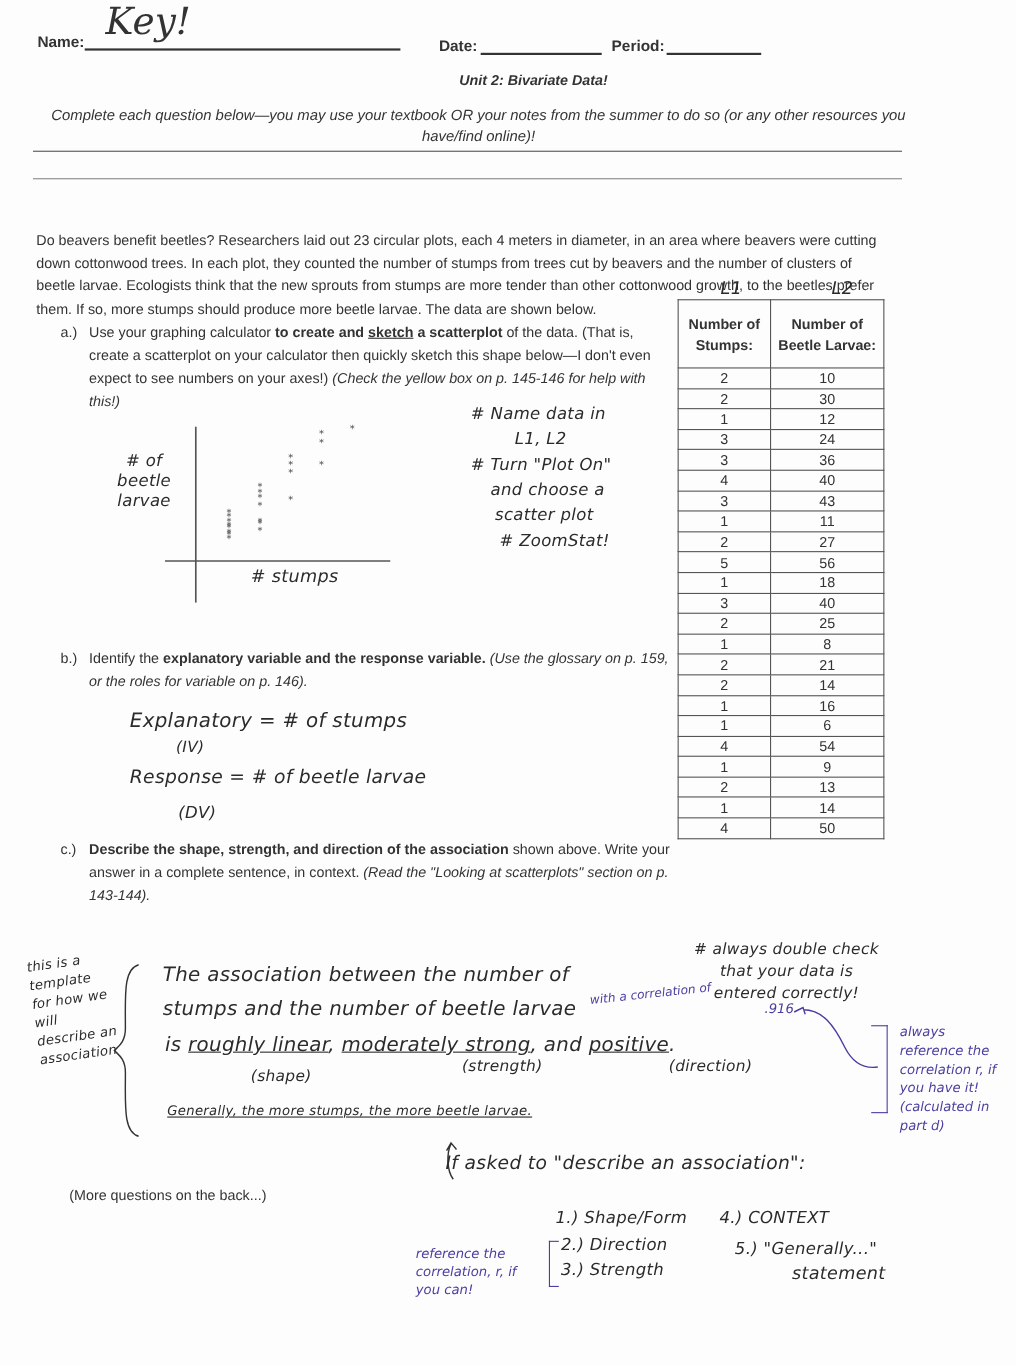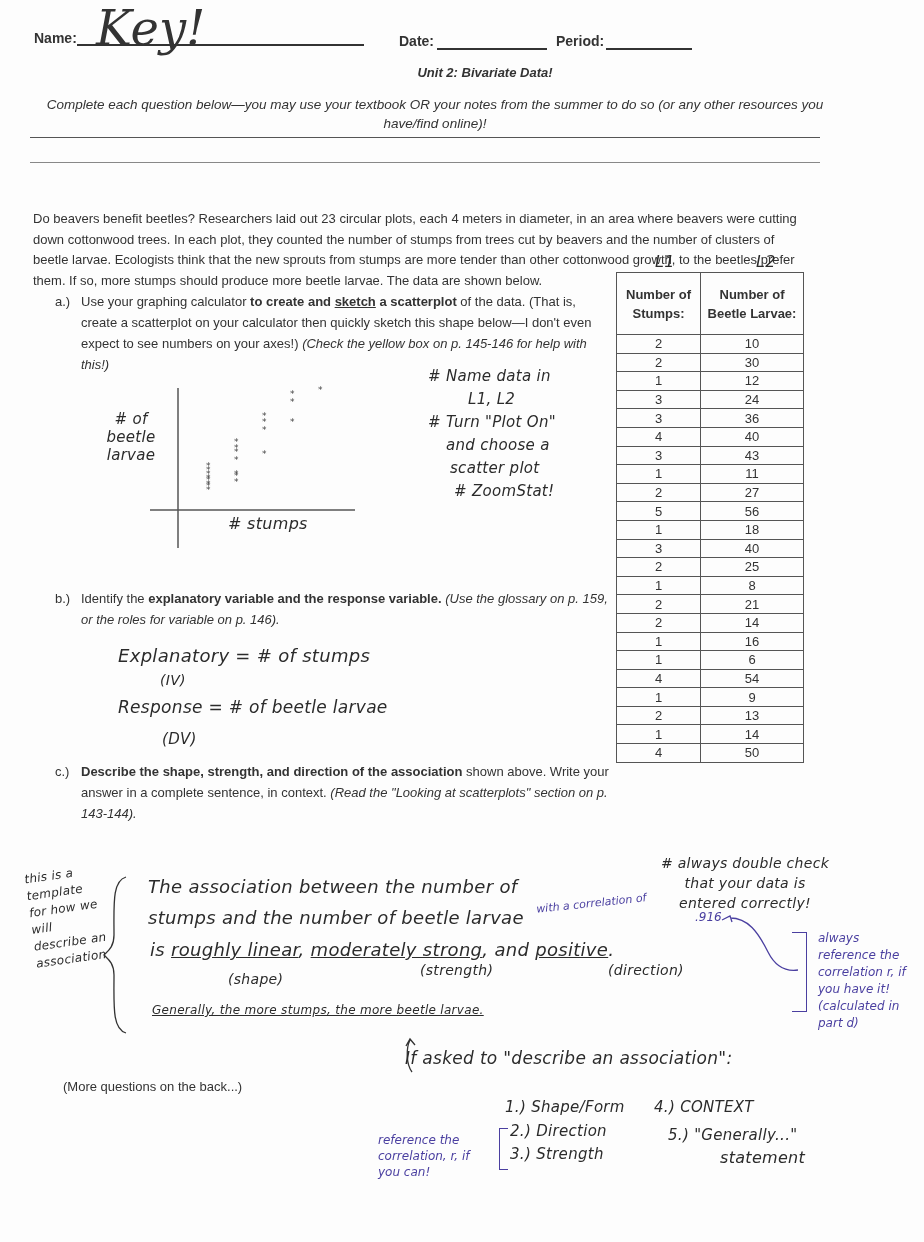--- a/index.html
+++ b/index.html
@@ -10,21 +10,21 @@
   .hand { font-family: "DejaVu Sans", sans-serif; color: #2b2b2b; font-style: italic; letter-spacing: 0.3px; }
   .ink { color: #4a3fa0; font-family: "DejaVu Sans", sans-serif; font-style: italic; }
   .bold { font-weight: bold; }
   .ital { font-style: italic; }
   .uline { text-decoration: underline; }
   .rule { position: absolute; height: 1px; background: #555; }
 
   
   #name-label { left: 34px; top: 30px; font-size: 14px; font-weight: bold; }
   #name-line { left: 77px; top: 44px; width: 287px; height: 1.5px; background:#333; }
-  #name-sig { left: 96px; top: 0px; font-size: 48px; color:#333; font-family: "DejaVu Serif", serif; font-style: italic; }
+  #name-sig { left: 96px; top: 0px; font-size: 34px; color:#333; font-family: "DejaVu Serif", serif; font-style: italic; }
   #date-label { left: 399px; top: 33px; font-size: 14px; font-weight: bold; }
   #date-line { left: 437px; top: 48px; width: 110px; height: 1.5px; background:#333; }
   #period-label { left: 556px; top: 33px; font-size: 14px; font-weight: bold; }
   #period-line { left: 606px; top: 48px; width: 86px; height: 1.5px; background:#333; }
   #unit-title { left: 0; width: 924px; top: 65px; text-align: center; font-size: 13px; font-weight: bold; font-style: italic; padding-left: 23px; }
   #instructions { left: 40px; width: 790px; top: 95px; text-align: center; font-size: 13.5px; font-style: italic; line-height: 19px; }
 
   
   #intro { left: 33px; width: 780px; top: 177px; font-size: 13px; line-height: 20.5px; margin-top: 32px; }
 
@@ -63,21 +63,21 @@
   #brace { left: 100px; top: 875px; width: 30px; height: 160px; }
   #ans-c1 { left: 148px; top: 876px; font-size: 18px; }
   #ans-c2 { left: 148px; top: 907px; font-size: 18px; }
   #ans-c3 { left: 150px; top: 939px; font-size: 18px; }
   #ans-shape-lbl { left: 228px; top: 971px; font-size: 14px; }
   #ans-strength-lbl { left: 420px; top: 962px; font-size: 14px; }
   #ans-direction-lbl { left: 608px; top: 962px; font-size: 14px; }
   #ans-c4 { left: 152px; top: 1003px; font-size: 12px; text-decoration: underline; }
   #corr-note { left: 536px; top: 897px; font-size: 11px; transform: rotate(-6deg); }
   #corr-value { left: 695px; top: 910px; font-size: 12px; }
-  #double-check { left: 655px; top: 853px; font-size: 14px; line-height: 20px; width: 180px; text-align: center; }
+  #double-check { left: 625px; top: 853px; font-size: 14px; line-height: 20px; width: 180px; text-align: center; }
   #always-ref { left: 818px; top: 930px; font-size: 12px; line-height: 17px; width: 100px; }
   #ref-bracket { left: 792px; top: 932px; width: 14px; height: 78px; border: 1.5px solid #4a3fa0; border-left: none; }
 
   #more-q { left: 63px; top: 1079px; font-size: 13px; }
 
   #if-asked { left: 405px; top: 1048px; font-size: 17px; }
   #list-1 { left: 505px; top: 1098px; font-size: 15px; }
   #list-2 { left: 510px; top: 1122px; font-size: 15px; }
   #list-3 { left: 510px; top: 1145px; font-size: 15px; }
   #list-4 { left: 654px; top: 1098px; font-size: 15px; }

